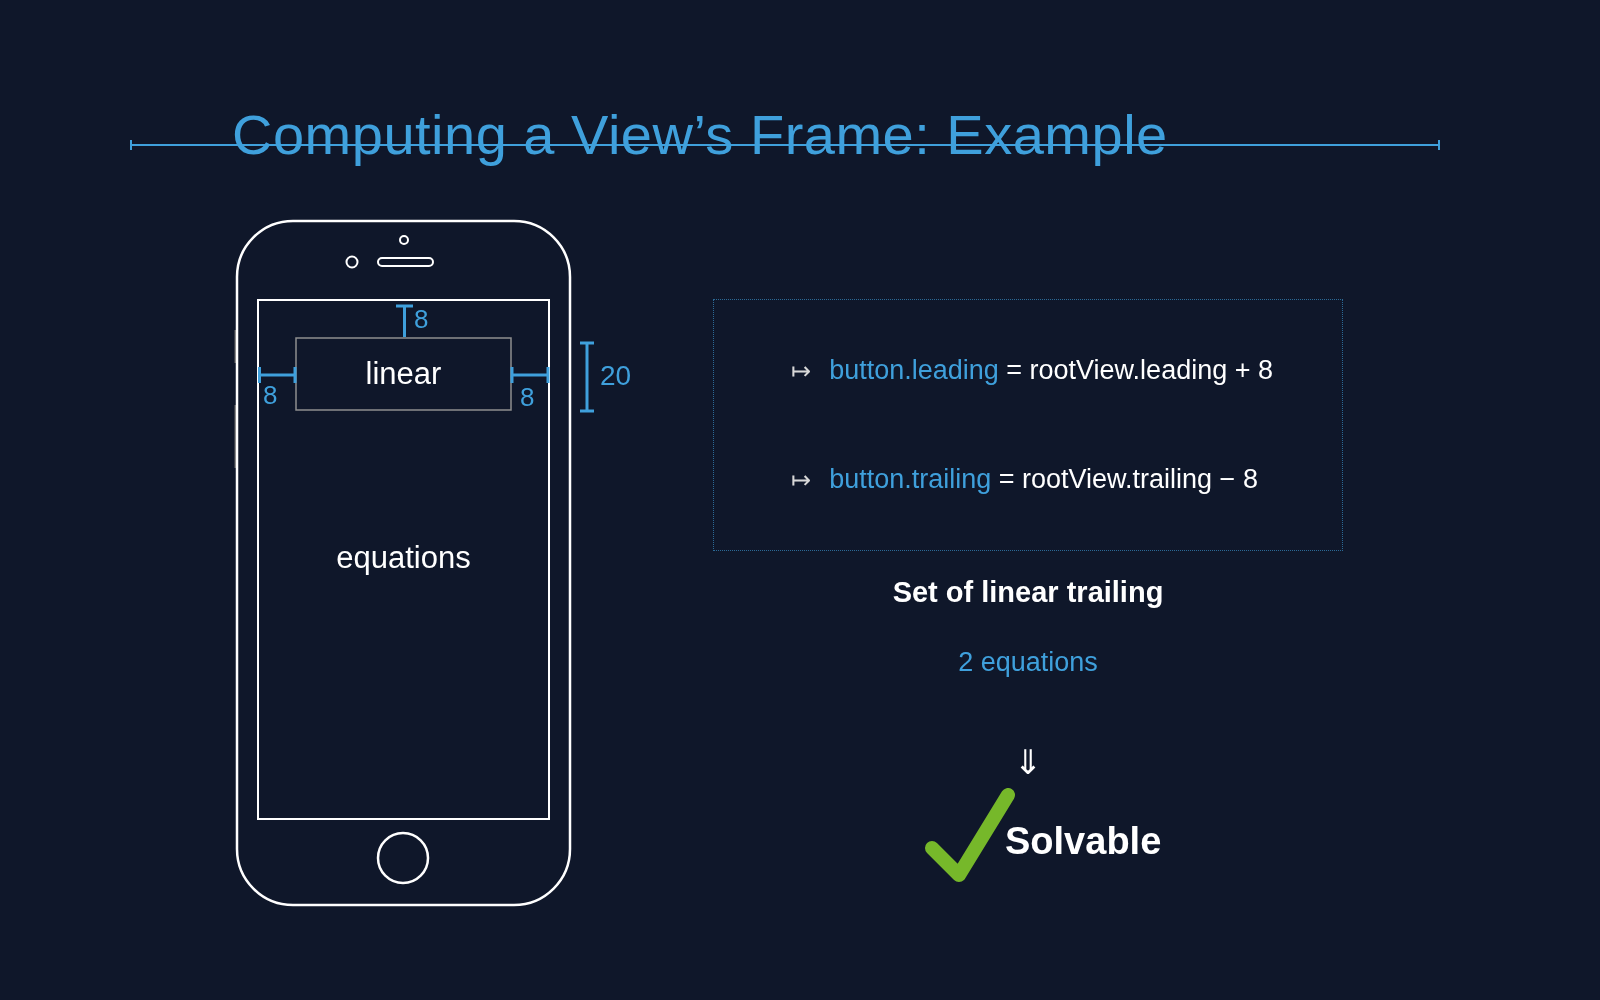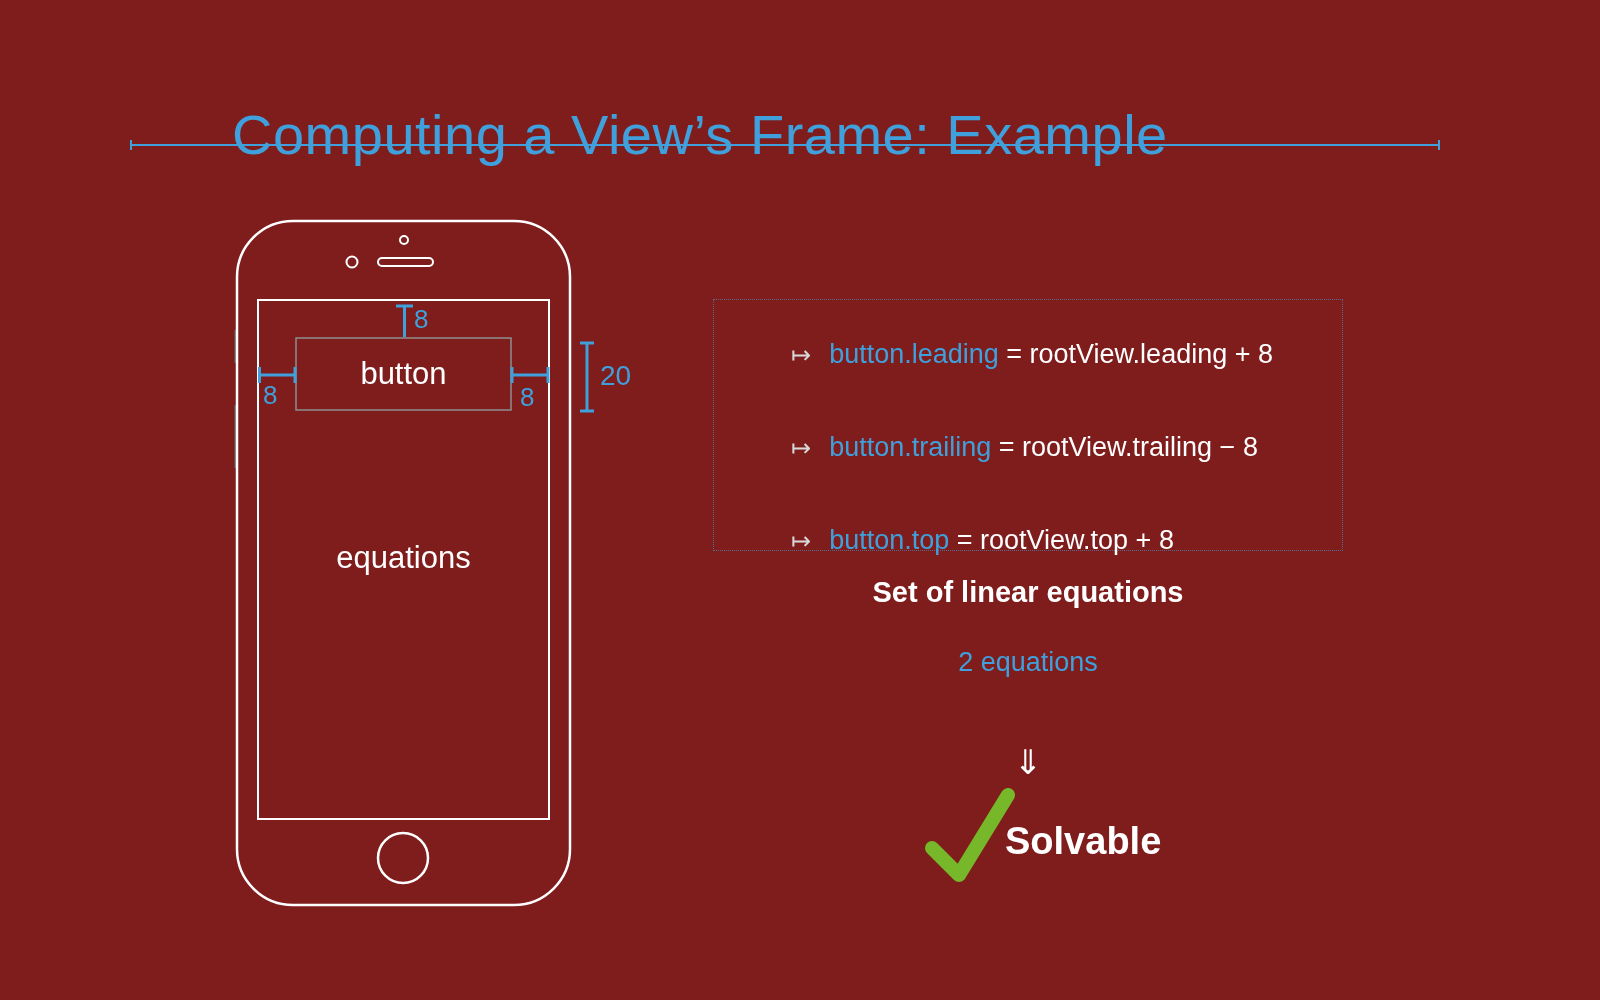--- a/index.html
+++ b/index.html
@@ -4,21 +4,21 @@
 <style>
   html, body {
     margin: 0;
     padding: 0;
     background: #000;
   }
   .slide {
     position: relative;
     width: 1600px;
     height: 1000px;
-    background: #7f1d1d;
+    background: #0f172a;
     overflow: hidden;
     font-family: "Liberation Sans", sans-serif;
     color: #fff;
   }
 
   
   .slide-title {
     position: absolute;
     left: 232px;
     top: 64px;
@@ -226,41 +226,38 @@
       <line x1="323" y1="152" x2="323" y2="168"></line>
     </g>
 
     <g stroke="#3FA0DC" stroke-width="3">
       <line x1="355" y1="128" x2="369" y2="128"></line>
       <line x1="362" y1="128" x2="362" y2="196"></line>
       <line x1="355" y1="196" x2="369" y2="196"></line>
     </g>
   </svg>
 
-  <div class="button-label">button</div>
+  <div class="button-label">linear</div>
   <div class="rootview-label">equations</div>
   <div class="measure m-top">8</div>
   <div class="measure m-left">8</div>
   <div class="measure m-right">8</div>
   <div class="measure m-height">20</div>
 
 
   <div class="constraints-box">
     <div class="crow">
       <span class="bullet">↦</span><span class="blue">button.leading</span><span> = rootView.leading + 8</span><span class="blue"></span><span></span>
     </div>
     <div class="crow">
       <span class="bullet">↦</span><span class="blue">button.trailing</span><span> = rootView.trailing − 8</span><span class="blue"></span><span></span>
     </div>
-    <div class="crow">
-      <span class="bullet">↦</span><span class="blue">button.top</span><span> = rootView.top + 8</span><span class="blue"></span><span></span>
-    </div>
   </div>
 
-  <div class="linear-label">Set of linear equations</div>
+  <div class="linear-label">Set of linear trailing</div>
   <div class="eq-count">2 equations</div>
   <div class="implies">⇓</div>
 
   <svg class="check-svg" viewBox="0 0 95 95">
     <path d="M 10 60 L 37 87 L 86 7" fill="none" stroke="#76B82A" stroke-width="14" stroke-linecap="round" stroke-linejoin="round"></path>
   </svg>
   <div class="solvable-label">Solvable</div>
 
 </div>
 

